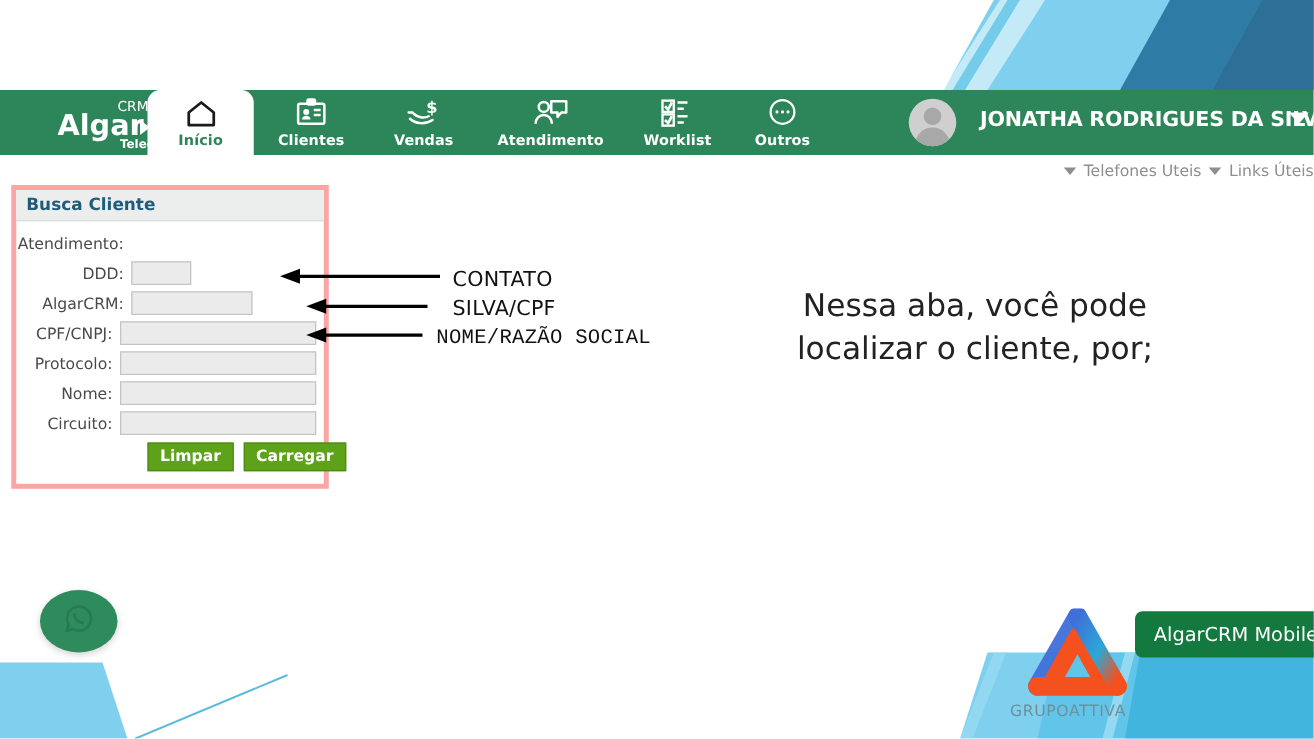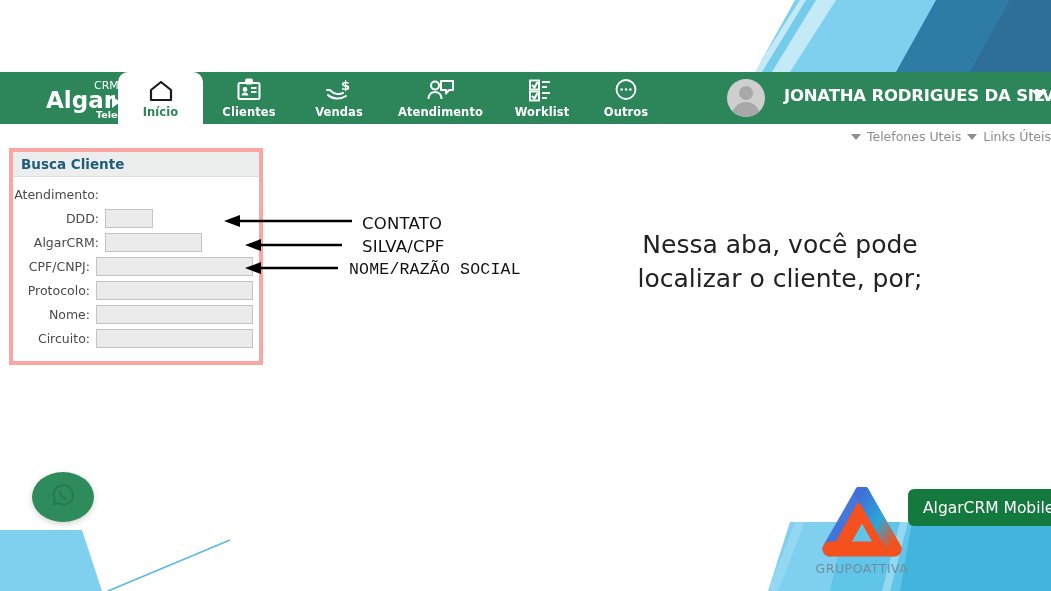--- a/index.html
+++ b/index.html
@@ -114,21 +114,21 @@
     opacity:.25;
   }
 
   
   .botdeco{position:absolute;left:0;top:500px;width:1051px;height:91px;overflow:hidden;}
   .botdeco svg{display:block;}
 
   .attiva{position:absolute;left:808px;top:487px;width:108px;height:100px;}
   .attiva .logomark{position:absolute;left:14px;top:0;width:80px;height:76px;}
   .attiva .brand{
-    position:absolute;left:0;top:74px;width:108px;text-align:center;
+    position:absolute;left:0;top:74px;width:108px;
     color:#6f8f9e;font-size:12.5px;letter-spacing:.5px;white-space:nowrap;
   }
 
   .mobilebadge{
     position:absolute;left:908px;top:489px;width:160px;height:37px;
     background:#14793f;border-radius:6px;
     display:flex;align-items:center;padding-left:15px;
     color:#fff;font-size:15.5px;white-space:nowrap;cursor:pointer;
   }
 </style>
@@ -290,20 +290,24 @@
       <div class="frow">
         <div class="flabel">Nome:</div>
         <input class="finput w-full" type="text" value="" style="">
       </div>
 
       <div class="frow">
         <div class="flabel">Circuito:</div>
         <input class="finput w-full" type="text" value="" style="">
       </div>
 
+      <div class="btnrow">
+        <button class="gbtn">Limpar</button>
+        <button class="gbtn">Carregar</button>
+      </div>
 
     </div>
   </div>
 
   <div class="annolayer">
     <svg width="1051" height="591" viewBox="0 0 1051 591">
       <g stroke="#000000" stroke-width="2.6" fill="none">
         <line x1="352" y1="221" x2="232" y2="221"></line>
         <line x1="342" y1="245" x2="252" y2="245"></line>
         <line x1="338" y1="268" x2="252" y2="268"></line>

